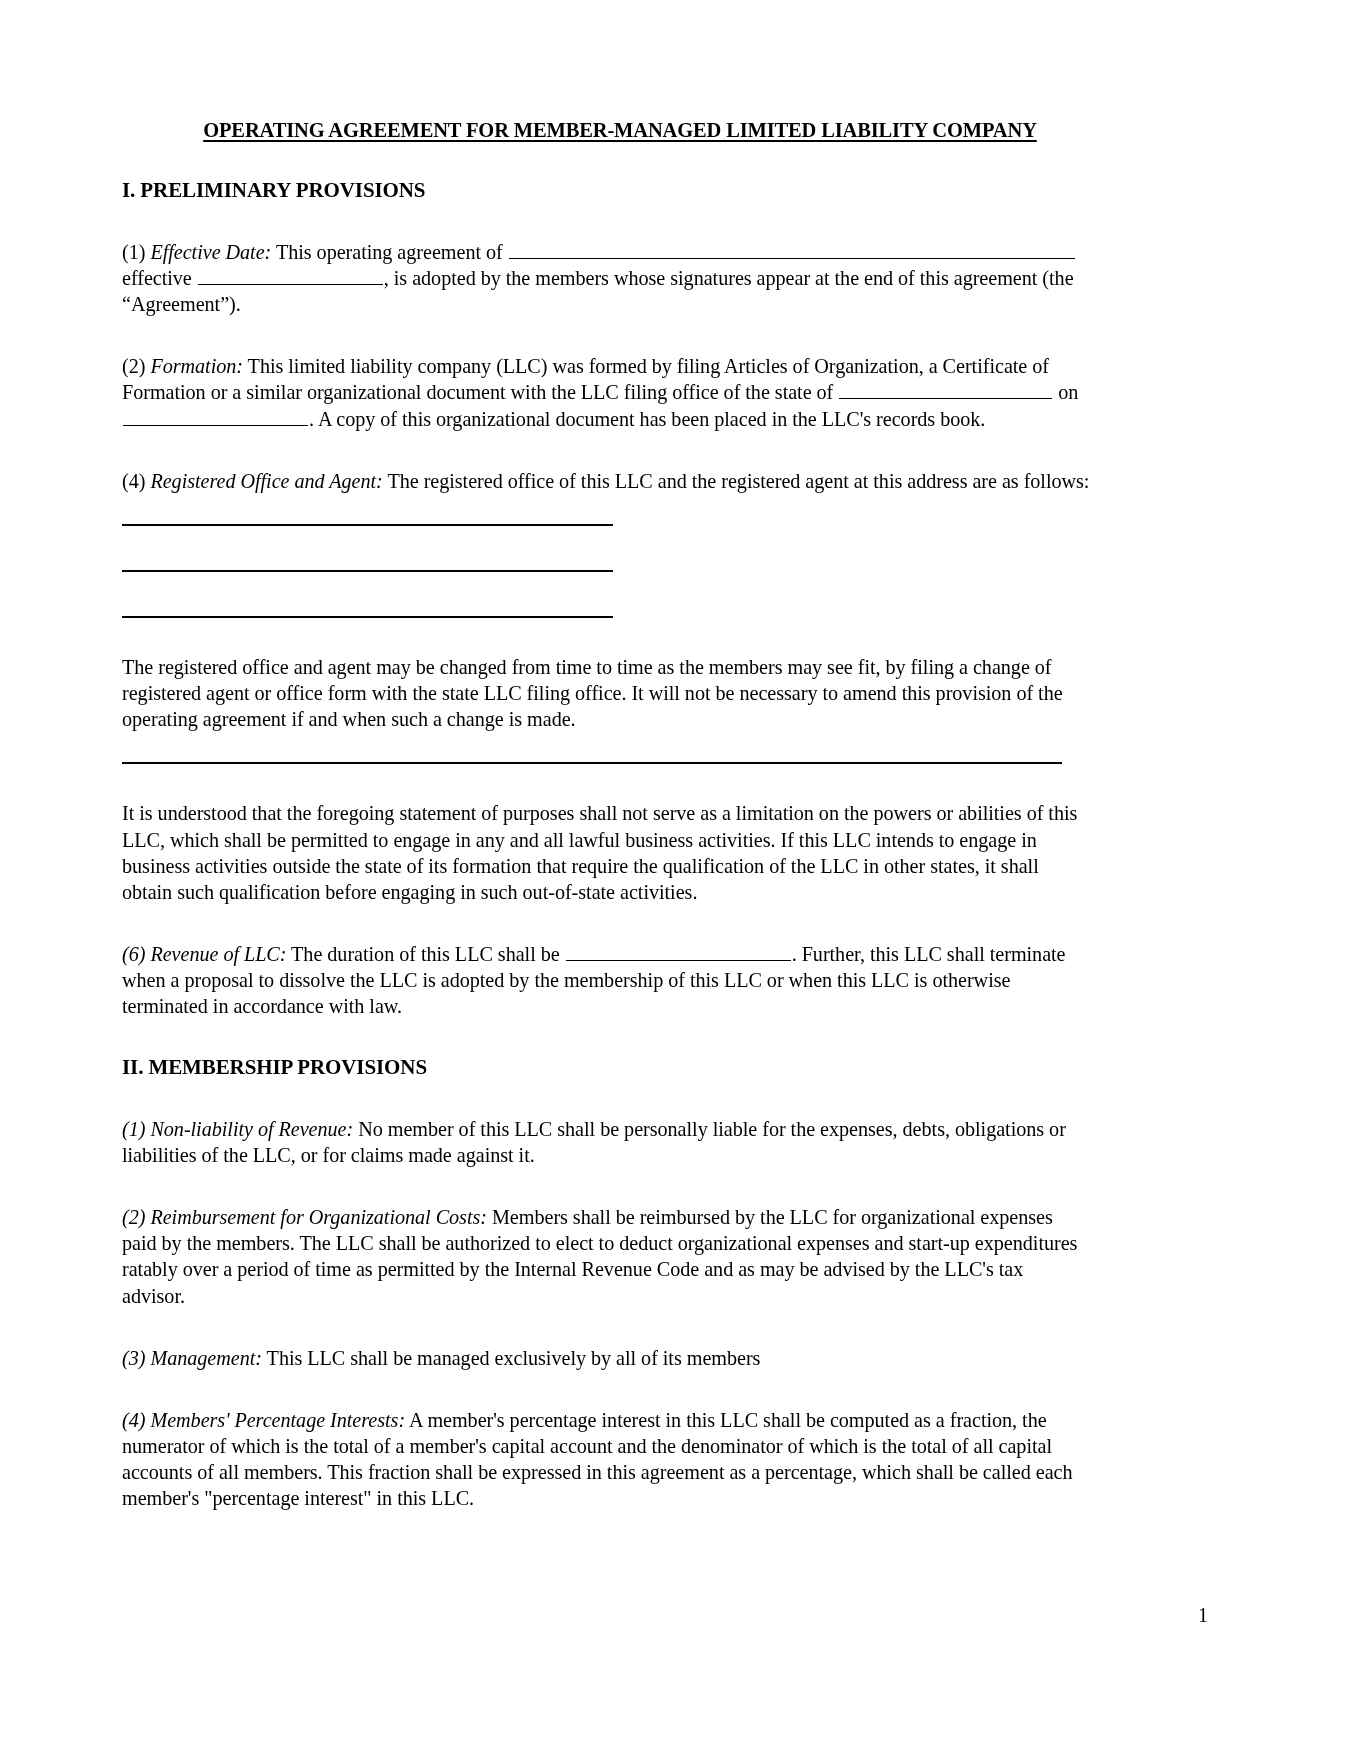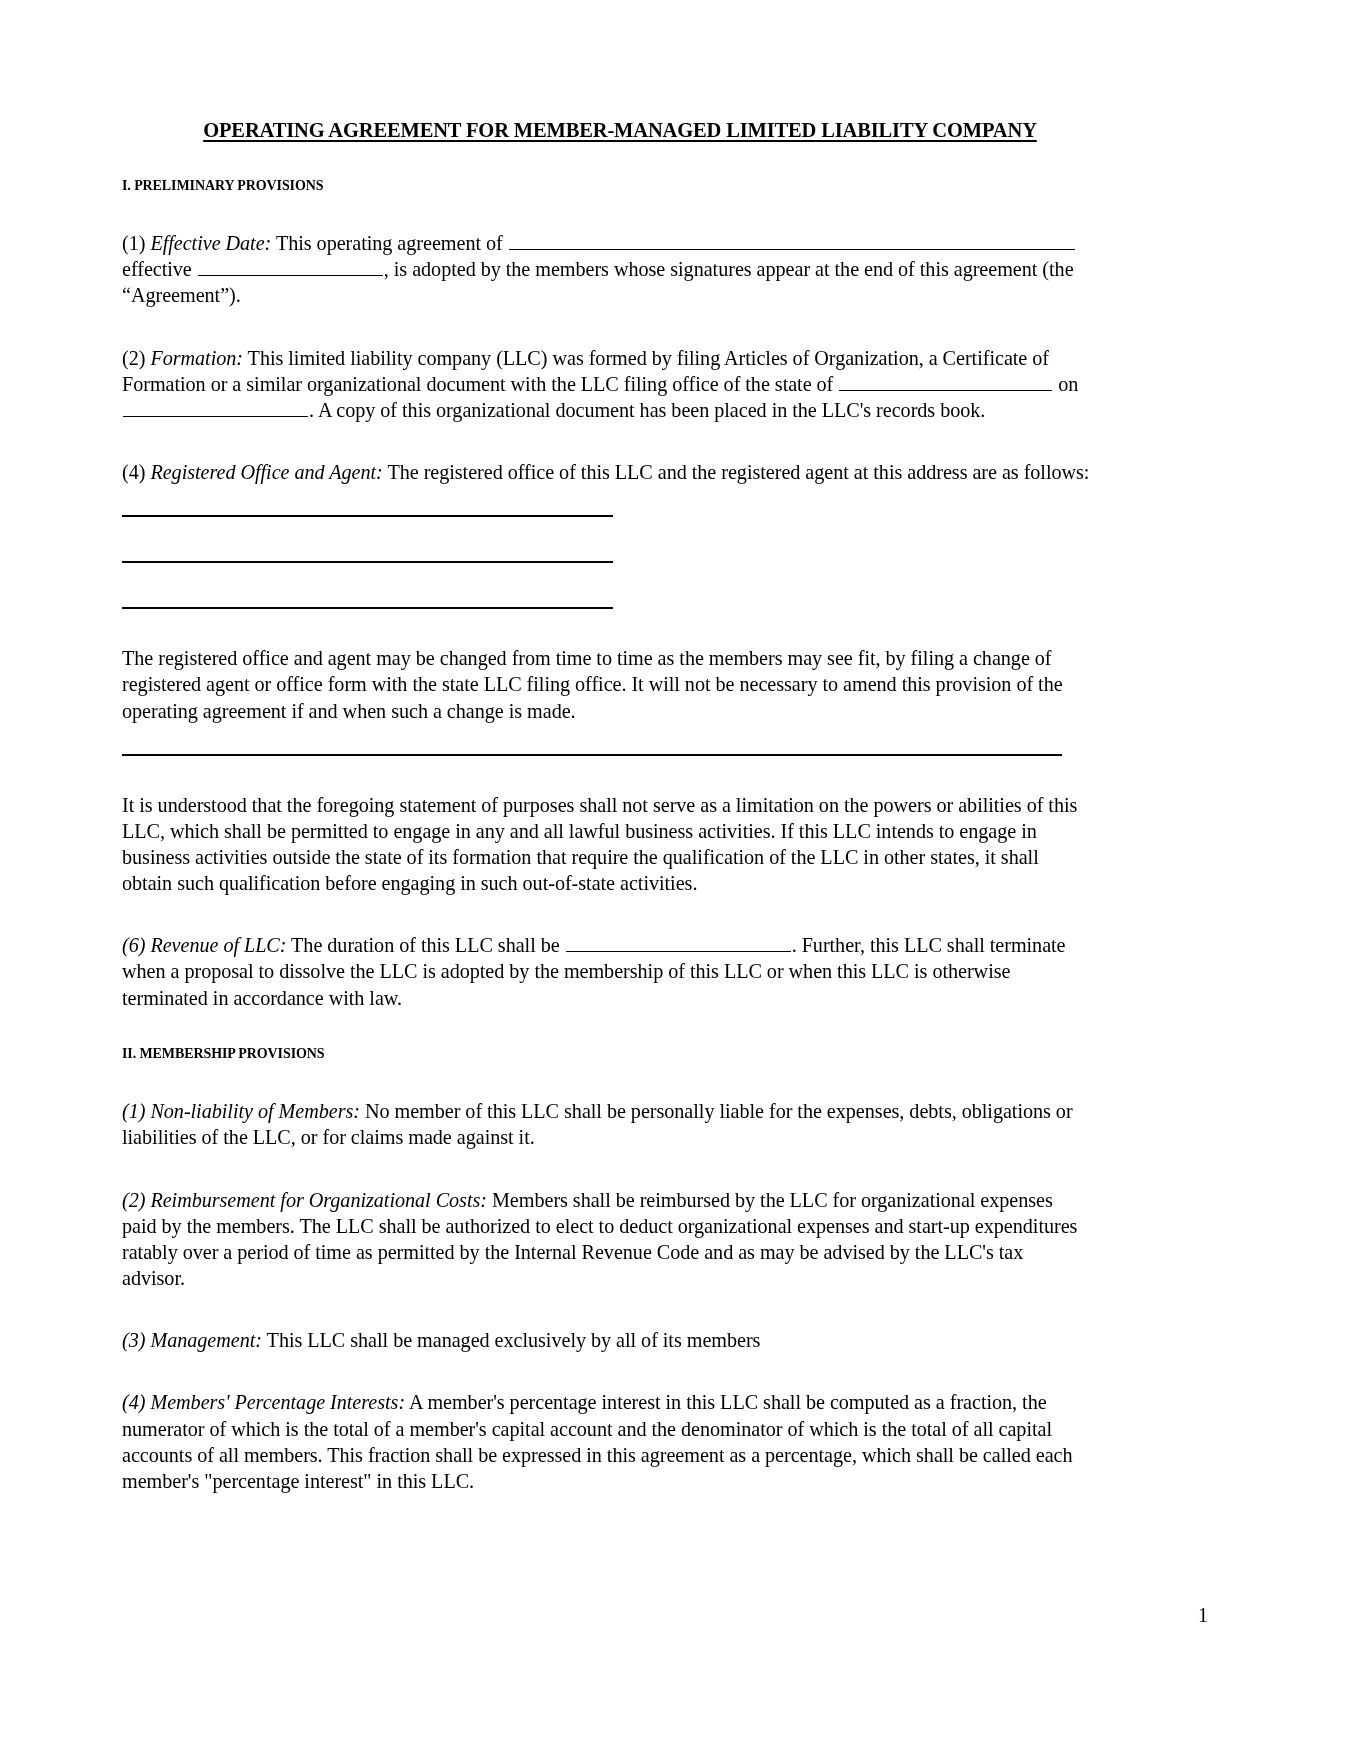--- a/index.html
+++ b/index.html
@@ -37,21 +37,21 @@
     font-weight: bold;
     text-align: center;
     text-decoration: underline;
     text-underline-offset: 3px;
     letter-spacing: -0.15px;
     margin: 0 0 0 0;
     line-height: 1.2;
     padding-left: 28px;
   }
   .section-heading {
-    font-size: 14px;
+    font-size: 21px;
     font-weight: bold;
     margin: 34px 0 0 0;
     line-height: 1.25;
     letter-spacing: -0.1px;
   }
   .para {
     font-size: 20.2px;
     line-height: 1.295;
     margin: 36px 0 0 0;
     text-align: left;
@@ -125,21 +125,21 @@
     <div class="rule-block">
       <div class="rule-line rule-full"></div>
     </div>
 
     <p class="para">It is understood that the foregoing statement of purposes shall not serve as a limitation on the powers or abilities of this LLC, which shall be permitted to engage in any and all lawful business activities. If this LLC intends to engage in business activities outside the state of its formation that require the qualification of the LLC in other states, it shall obtain such qualification before engaging in such out-of-state activities.</p>
 
     <p class="para"><span class="lead">(6) </span><span class="lead">Revenue of LLC:</span><span> The duration of this LLC shall be </span><span class="blank blank-lg"></span><span>.  Further, this LLC shall terminate when a proposal to dissolve the LLC is adopted by the membership of this LLC or when this LLC is otherwise terminated in accordance with law.</span></p>
 
     <div class="section-heading">II. MEMBERSHIP PROVISIONS</div>
 
-    <p class="para"><span class="lead">(1) </span><span class="lead">Non-liability of Members:</span><span> No member of this LLC shall be personally liable for the expenses, debts, obligations or liabilities of the LLC, or for claims made against it.</span></p>
+    <p class="para"><span class="lead">(1) </span><span class="lead">Non-liability of Revenue:</span><span> No member of this LLC shall be personally liable for the expenses, debts, obligations or liabilities of the LLC, or for claims made against it.</span></p>
 
     <p class="para"><span class="lead">(2) </span><span class="lead">Reimbursement for Organizational Costs:</span><span> Members shall be reimbursed by the LLC for organizational expenses paid by the members. The LLC shall be authorized to elect to deduct organizational expenses and start-up expenditures ratably over a period of time as permitted by the Internal Revenue Code and as may be advised by the LLC's tax advisor.</span></p>
 
     <p class="para"><span class="lead">(3) </span><span class="lead">Management:</span><span> This LLC shall be managed exclusively by all of its members</span></p>
 
     <p class="para"><span class="lead">(4) </span><span class="lead">Members' Percentage Interests:</span><span> A member's percentage interest in this LLC shall be computed as a fraction, the numerator of which is the total of a member's capital account and the denominator of which is the total of all capital accounts of all members. This fraction shall be expressed in this agreement as a percentage, which shall be called each member's "percentage interest" in this LLC.</span></p>
 
   </div>
 
   <div class="page-number">1</div>

